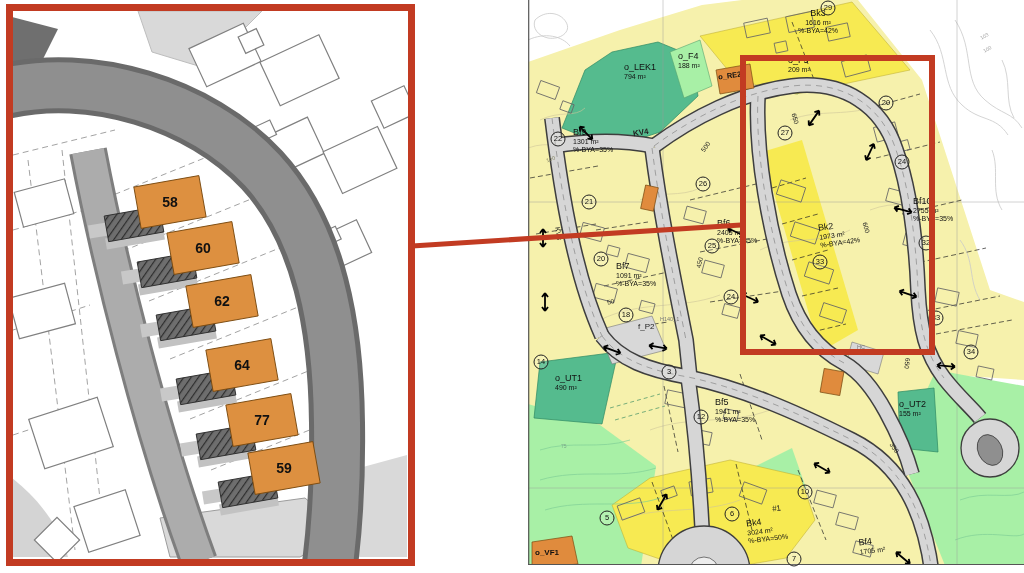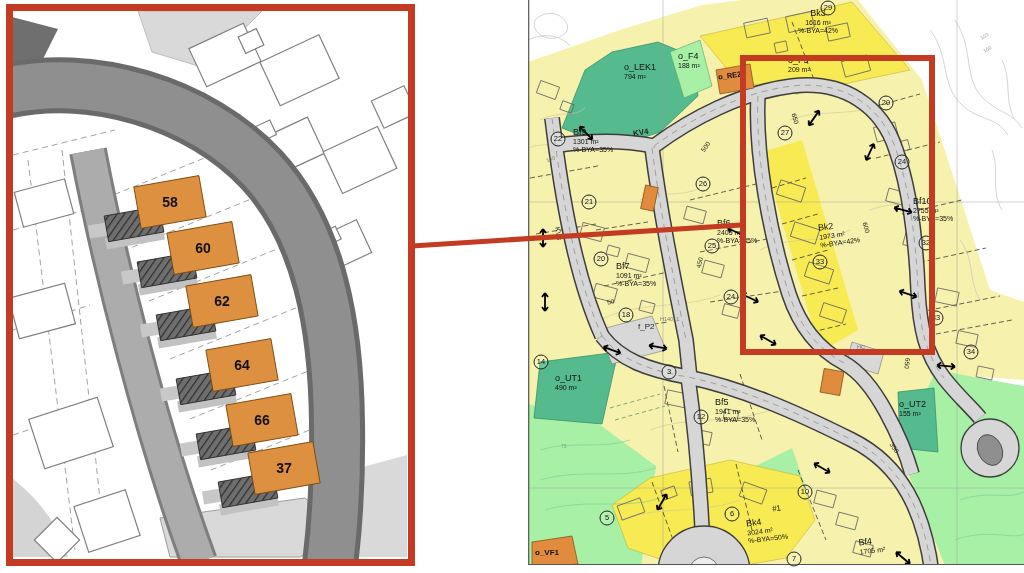--- a/index.html
+++ b/index.html
@@ -118,22 +118,22 @@
         <rect x="196" y="333" width="66" height="42" transform="rotate(-10 229 354)"></rect>
         <rect x="216" y="388" width="66" height="42" transform="rotate(-10 249 409)"></rect>
         <rect x="238" y="436" width="66" height="42" transform="rotate(-10 271 457)"></rect>
       </g>
     </g>
   </svg>
   <div class="hnum" style="left:157px;top:191px">58</div>
   <div class="hnum" style="left:190px;top:237px">60</div>
   <div class="hnum" style="left:209px;top:290px">62</div>
   <div class="hnum" style="left:229px;top:354px">64</div>
-  <div class="hnum" style="left:249px;top:409px">66</div>
-  <div class="hnum" style="left:271px;top:457px">37</div>
+  <div class="hnum" style="left:249px;top:409px">77</div>
+  <div class="hnum" style="left:271px;top:457px">59</div>
 </div>
 
 <svg id="leader">
   <line x1="12" y1="36" x2="341" y2="15" stroke="#C23B22" stroke-width="5"></line>
 </svg>
 
 <div id="rp">
   <svg width="496" height="573" viewBox="528 0 496 573">
     <defs>
       <g id="darr">

